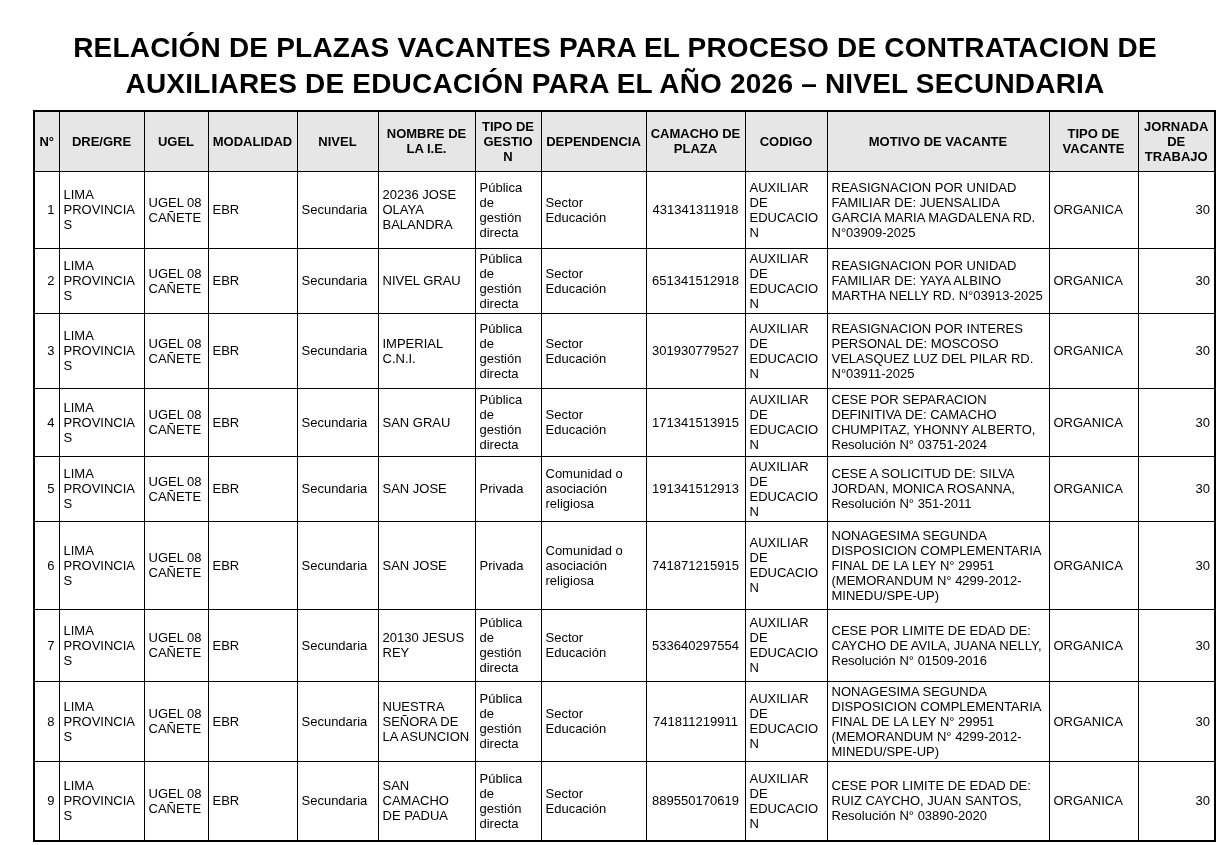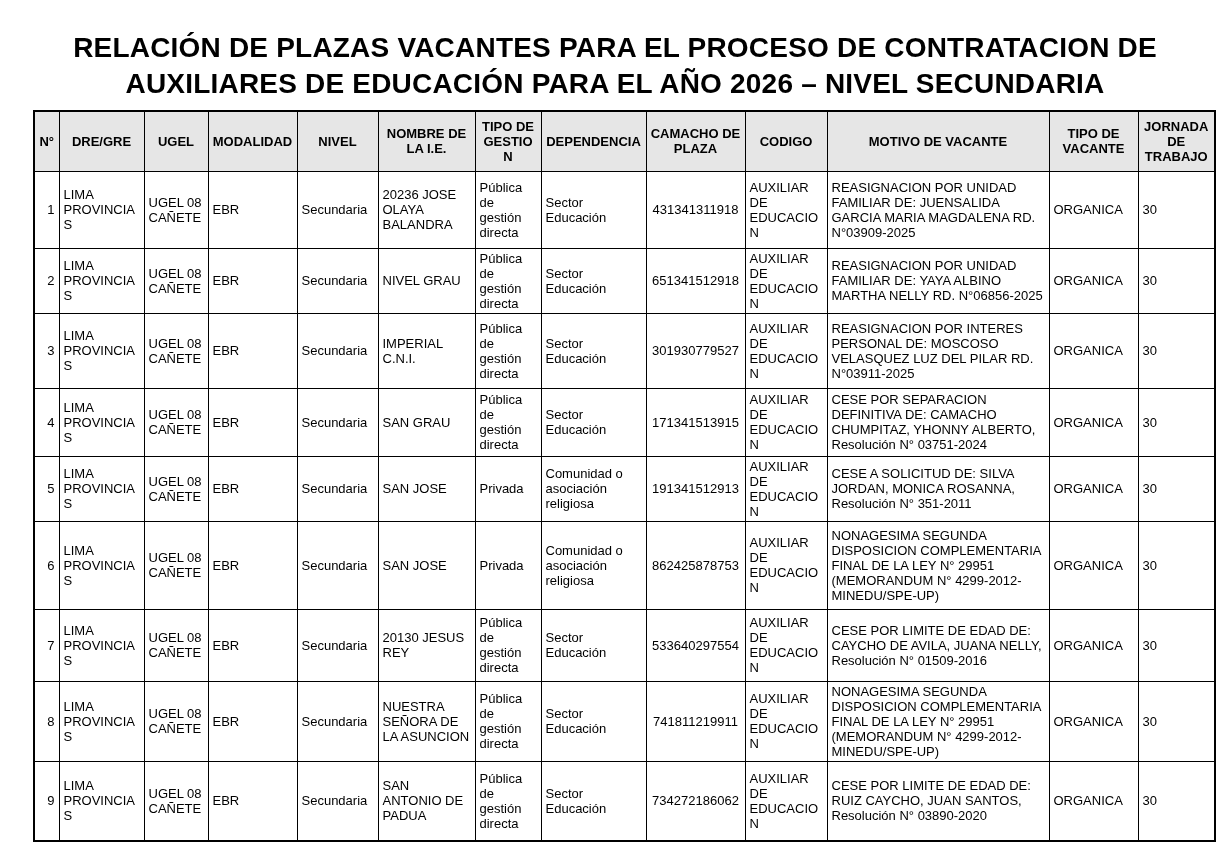--- a/index.html
+++ b/index.html
@@ -60,21 +60,21 @@
   col.c-dependencia  { width: 105px; }
   col.c-codigo_plaza { width: 99px; }
   col.c-cargo        { width: 82px; }
   col.c-motivo_vacante { width: 222px; }
   col.c-tipo_vacante { width: 89px; }
   col.c-jornada      { width: 77px; }
 
   
   td.col-n            { text-align: right; padding-right: 3px; }
   td.col-codigo_plaza { text-align: center; }
-  td.col-jornada      { text-align: left; }
+  td.col-jornada      { text-align: right; }
 
   
   table.vacantes thead tr        { height: 60px; }
   table.vacantes tbody tr:nth-child(1) { height: 77px; }
   table.vacantes tbody tr:nth-child(2) { height: 63px; }
   table.vacantes tbody tr:nth-child(3) { height: 75px; }
   table.vacantes tbody tr:nth-child(4) { height: 68px; }
   table.vacantes tbody tr:nth-child(5) { height: 54px; }
   table.vacantes tbody tr:nth-child(6) { height: 88px; }
   table.vacantes tbody tr:nth-child(7) { height: 72px; }
@@ -141,21 +141,21 @@
           <td class="col-n">2</td>
           <td class="col-dre_gre">LIMA PROVINCIAS</td>
           <td class="col-ugel">UGEL 08 CAÑETE</td>
           <td class="col-modalidad">EBR</td>
           <td class="col-nivel">Secundaria</td>
           <td class="col-nombre_ie">NIVEL GRAU</td>
           <td class="col-tipo_gestion">Pública de gestión directa</td>
           <td class="col-dependencia">Sector Educación</td>
           <td class="col-codigo_plaza">651341512918</td>
           <td class="col-cargo">AUXILIAR DE EDUCACION</td>
-          <td class="col-motivo_vacante">REASIGNACION POR UNIDAD FAMILIAR DE: YAYA ALBINO MARTHA NELLY RD. N°06856-2025</td>
+          <td class="col-motivo_vacante">REASIGNACION POR UNIDAD FAMILIAR DE: YAYA ALBINO MARTHA NELLY RD. N°03913-2025</td>
           <td class="col-tipo_vacante">ORGANICA</td>
           <td class="col-jornada">30</td>
         </tr>
         <tr>
           <td class="col-n">3</td>
           <td class="col-dre_gre">LIMA PROVINCIAS</td>
           <td class="col-ugel">UGEL 08 CAÑETE</td>
           <td class="col-modalidad">EBR</td>
           <td class="col-nivel">Secundaria</td>
           <td class="col-nombre_ie">IMPERIAL C.N.I.</td>
@@ -199,21 +199,21 @@
         </tr>
         <tr>
           <td class="col-n">6</td>
           <td class="col-dre_gre">LIMA PROVINCIAS</td>
           <td class="col-ugel">UGEL 08 CAÑETE</td>
           <td class="col-modalidad">EBR</td>
           <td class="col-nivel">Secundaria</td>
           <td class="col-nombre_ie">SAN JOSE</td>
           <td class="col-tipo_gestion">Privada</td>
           <td class="col-dependencia">Comunidad o asociación religiosa</td>
-          <td class="col-codigo_plaza">862425878753</td>
+          <td class="col-codigo_plaza">741871215915</td>
           <td class="col-cargo">AUXILIAR DE EDUCACION</td>
           <td class="col-motivo_vacante">NONAGESIMA SEGUNDA DISPOSICION COMPLEMENTARIA FINAL DE LA LEY N° 29951 (MEMORANDUM N° 4299-2012-MINEDU/SPE-UP)</td>
           <td class="col-tipo_vacante">ORGANICA</td>
           <td class="col-jornada">30</td>
         </tr>
         <tr>
           <td class="col-n">7</td>
           <td class="col-dre_gre">LIMA PROVINCIAS</td>
           <td class="col-ugel">UGEL 08 CAÑETE</td>
           <td class="col-modalidad">EBR</td>
@@ -241,24 +241,24 @@
           <td class="col-motivo_vacante">NONAGESIMA SEGUNDA DISPOSICION COMPLEMENTARIA FINAL DE LA LEY N° 29951 (MEMORANDUM N° 4299-2012-MINEDU/SPE-UP)</td>
           <td class="col-tipo_vacante">ORGANICA</td>
           <td class="col-jornada">30</td>
         </tr>
         <tr>
           <td class="col-n">9</td>
           <td class="col-dre_gre">LIMA PROVINCIAS</td>
           <td class="col-ugel">UGEL 08 CAÑETE</td>
           <td class="col-modalidad">EBR</td>
           <td class="col-nivel">Secundaria</td>
-          <td class="col-nombre_ie">SAN ANTONIO DE PADUA</td>
-          <td class="col-tipo_gestion">Pública de gestión directa</td>
-          <td class="col-dependencia">Sector Educación</td>
-          <td class="col-codigo_plaza">734272186062</td>
+          <td class="col-nombre_ie">SAN CAMACHO DE PADUA</td>
+          <td class="col-tipo_gestion">Pública de gestión directa</td>
+          <td class="col-dependencia">Sector Educación</td>
+          <td class="col-codigo_plaza">889550170619</td>
           <td class="col-cargo">AUXILIAR DE EDUCACION</td>
           <td class="col-motivo_vacante">CESE POR LIMITE DE EDAD DE: RUIZ CAYCHO, JUAN SANTOS, Resolución N° 03890-2020</td>
           <td class="col-tipo_vacante">ORGANICA</td>
           <td class="col-jornada">30</td>
         </tr>
       </tbody>
   </table>
 
 </div>
 

